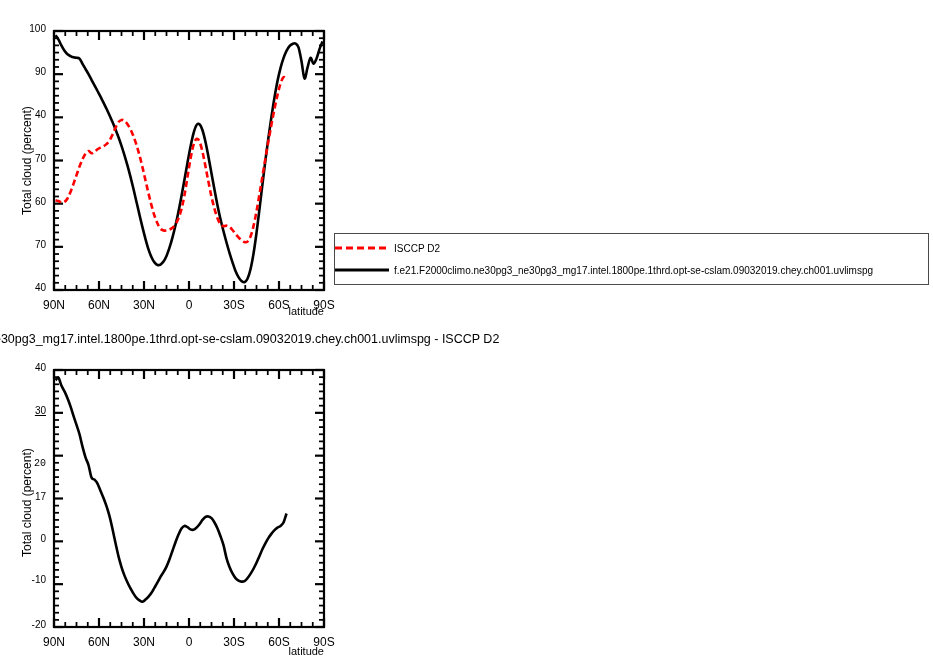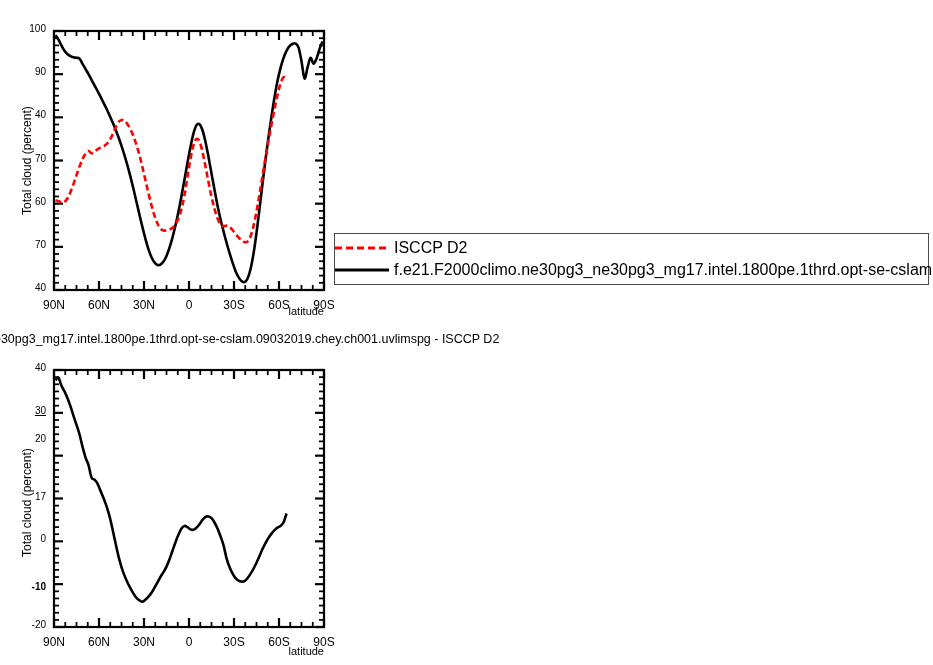--- a/index.html
+++ b/index.html
@@ -84,21 +84,21 @@
   #legend-row-0 { top: 3px; }
   #legend-row-1 { top: 25px; }
 
   .legend-swatch {
     width: 62px;
     height: 14px;
     flex: 0 0 62px;
     margin-left: -4px;
   }
   .legend-text {
-    font-size: 16px;
+    font-size: 10px;
     white-space: nowrap;
     margin-left: 1px;
   }
 
   
   #diff-caption {
     position: absolute;
     top: 332px;
     left: 0;
     width: 933px;
@@ -425,19 +425,19 @@
       <path d="M 55.50 28.28 C 56.00 27.85, 57.50 24.78, 58.50 25.71 C 59.50 26.64, 60.50 31.56, 61.50 33.85 C 62.50 36.13, 63.50 37.35, 64.50 39.42 C 65.50 41.49, 66.50 43.77, 67.50 46.27 C 68.50 48.77, 69.50 51.48, 70.50 54.41 C 71.50 57.34, 72.50 60.76, 73.50 63.83 C 74.50 66.90, 75.50 69.76, 76.50 72.83 C 77.50 75.90, 78.50 78.61, 79.50 82.25 C 80.50 85.89, 81.50 90.82, 82.50 94.67 C 83.50 98.53, 84.50 102.31, 85.50 105.38 C 86.50 108.45, 87.50 109.73, 88.50 113.09 C 89.50 116.45, 90.50 123.08, 91.50 125.51 C 92.50 127.94, 93.50 126.65, 94.50 127.65 C 95.50 128.65, 96.50 129.65, 97.50 131.51 C 98.50 133.36, 99.50 136.36, 100.50 138.79 C 101.50 141.22, 102.50 143.50, 103.50 146.07 C 104.50 148.64, 105.50 151.21, 106.50 154.21 C 107.50 157.21, 108.50 160.28, 109.50 164.06 C 110.50 167.85, 111.50 172.41, 112.50 176.91 C 113.50 181.41, 114.50 186.48, 115.50 191.05 C 116.50 195.62, 117.50 200.33, 118.50 204.32 C 119.50 208.32, 120.50 211.82, 121.50 215.03 C 122.50 218.25, 123.50 221.03, 124.50 223.60 C 125.50 226.17, 126.50 228.31, 127.50 230.45 C 128.50 232.59, 129.50 234.59, 130.50 236.45 C 131.50 238.31, 132.50 240.02, 133.50 241.59 C 134.50 243.16, 135.50 244.73, 136.50 245.87 C 137.50 247.02, 138.50 247.80, 139.50 248.44 C 140.50 249.09, 141.50 249.87, 142.50 249.73 C 143.50 249.59, 144.50 248.44, 145.50 247.59 C 146.50 246.73, 147.50 245.73, 148.50 244.59 C 149.50 243.45, 150.50 242.23, 151.50 240.73 C 152.50 239.23, 153.50 237.31, 154.50 235.59 C 155.50 233.88, 156.50 232.24, 157.50 230.45 C 158.50 228.67, 159.50 226.60, 160.50 224.88 C 161.50 223.17, 162.50 221.89, 163.50 220.17 C 164.50 218.46, 165.50 216.75, 166.50 214.61 C 167.50 212.46, 168.50 209.96, 169.50 207.32 C 170.50 204.68, 171.50 201.61, 172.50 198.76 C 173.50 195.90, 174.50 192.90, 175.50 190.19 C 176.50 187.48, 177.50 184.76, 178.50 182.48 C 179.50 180.20, 180.50 177.91, 181.50 176.48 C 182.50 175.06, 183.50 174.13, 184.50 173.91 C 185.50 173.70, 186.50 174.63, 187.50 175.20 C 188.50 175.77, 189.50 176.91, 190.50 177.34 C 191.50 177.77, 192.50 178.05, 193.50 177.77 C 194.50 177.48, 195.50 176.55, 196.50 175.63 C 197.50 174.70, 198.50 173.48, 199.50 172.20 C 200.50 170.91, 201.50 169.13, 202.50 167.92 C 203.50 166.70, 204.50 165.49, 205.50 164.92 C 206.50 164.35, 207.50 164.28, 208.50 164.49 C 209.50 164.70, 210.50 165.20, 211.50 166.20 C 212.50 167.20, 213.50 168.77, 214.50 170.49 C 215.50 172.20, 216.50 174.20, 217.50 176.48 C 218.50 178.77, 219.50 181.41, 220.50 184.19 C 221.50 186.98, 222.50 189.55, 223.50 193.19 C 224.50 196.83, 225.50 202.40, 226.50 206.04 C 227.50 209.68, 228.50 212.46, 229.50 215.03 C 230.50 217.60, 231.50 219.60, 232.50 221.46 C 233.50 223.31, 234.50 224.96, 235.50 226.17 C 236.50 227.38, 237.50 228.17, 238.50 228.74 C 239.50 229.31, 240.50 229.53, 241.50 229.60 C 242.50 229.67, 243.50 229.74, 244.50 229.17 C 245.50 228.60, 246.50 227.38, 247.50 226.17 C 248.50 224.96, 249.50 223.46, 250.50 221.89 C 251.50 220.32, 252.50 218.60, 253.50 216.75 C 254.50 214.89, 255.50 212.89, 256.50 210.75 C 257.50 208.61, 258.50 206.18, 259.50 203.90 C 260.50 201.61, 261.50 199.19, 262.50 197.04 C 263.50 194.90, 264.50 192.90, 265.50 191.05 C 266.50 189.19, 267.50 187.48, 268.50 185.91 C 269.50 184.34, 270.50 182.91, 271.50 181.62 C 272.50 180.34, 273.50 179.20, 274.50 178.20 C 275.50 177.20, 276.50 176.34, 277.50 175.63 C 278.50 174.91, 279.50 174.77, 280.50 173.91 C 281.50 173.06, 282.50 172.56, 283.50 170.49 C 284.50 168.42, 286.00 162.99, 286.50 161.49" fill="none" stroke="#000000" stroke-width="2.6" stroke-linecap="butt" stroke-linejoin="round" clip-path="url(#bot-svg-clip)"></path>
     </svg>
 <div class="tick-label-x" style="left: 24px; top: 283px; width: 60px;">90N</div>
     <div class="tick-label-x" style="left: 69px; top: 283px; width: 60px;">60N</div>
     <div class="tick-label-x" style="left: 114px; top: 283px; width: 60px;">30N</div>
     <div class="tick-label-x" style="left: 159px; top: 283px; width: 60px;">0</div>
     <div class="tick-label-x" style="left: 204px; top: 283px; width: 60px;">30S</div>
     <div class="tick-label-x" style="left: 249px; top: 283px; width: 60px;">60S</div>
     <div class="tick-label-x" style="left: 294px; top: 283px; width: 60px;">90S</div>
     <div class="tick-label-y" style="left: 2px; top: 267px; width: 44px;">-20</div>
-    <div class="tick-label-y" style="left: 2px; top: 229px; width: 44px; font-weight: bold;">-10</div>
+    <div class="tick-label-y" style="left: 2px; top: 222px; width: 44px;">-10</div>
     <div class="tick-label-y" style="left: 2px; top: 181.333px; width: 44px;">0</div>
     <div class="tick-label-y" style="left: 2px; top: 138.5px; width: 44px;">17</div>
-    <div class="tick-label-y" style="left: 2px; top: 81px; width: 44px;">20</div>
+    <div class="tick-label-y" style="left: 2px; top: 106px; width: 44px; font-family: Liberation Mono, monospace;">20</div>
     <div class="tick-label-y" style="left: 2px; top: 52.8333px; width: 44px; text-decoration: underline;">30</div>
     <div class="tick-label-y" style="left: 2px; top: 10px; width: 44px;">40</div>
   </div>
 
 </body></html>

